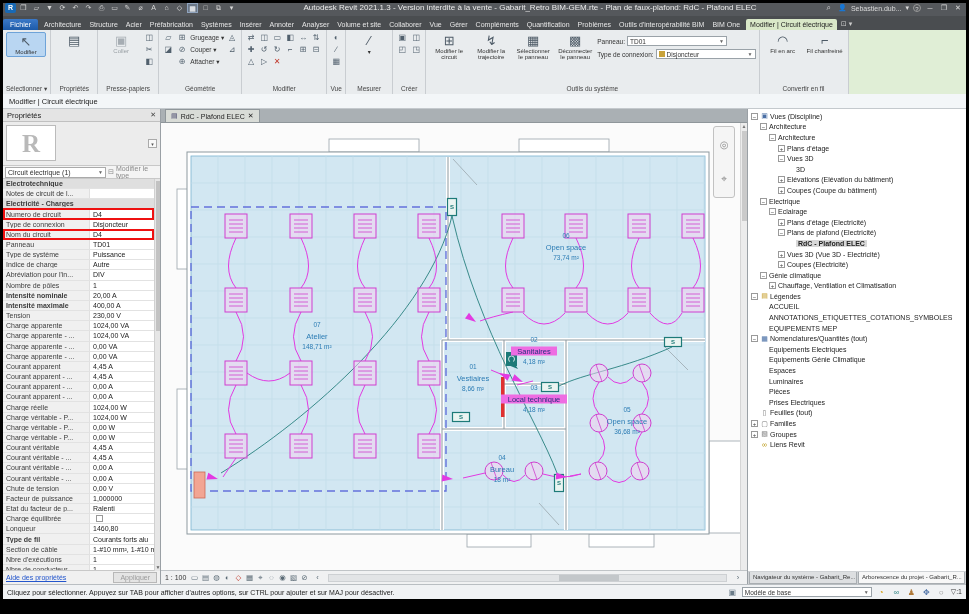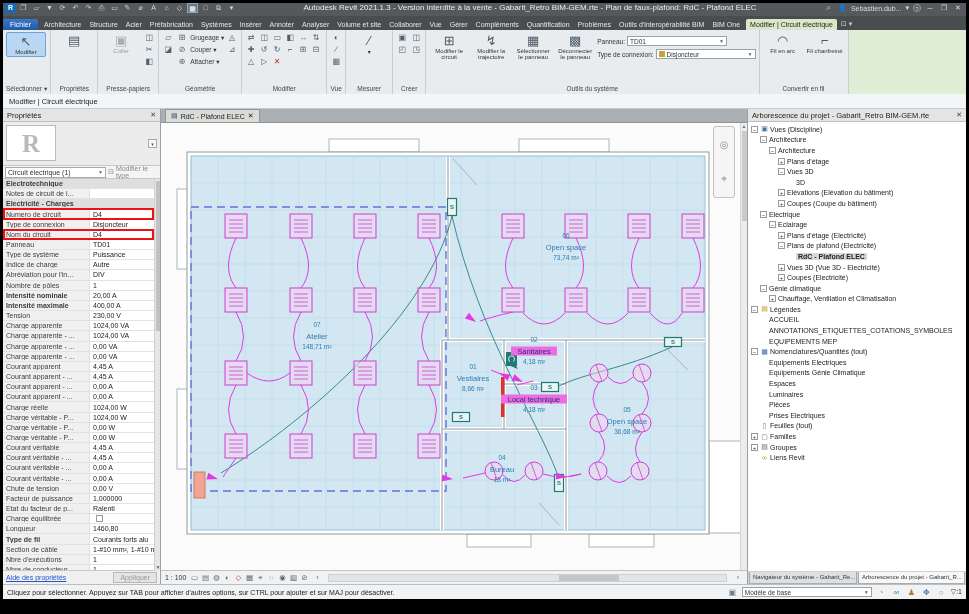--- a/index.html
+++ b/index.html
@@ -832,24 +832,20 @@
         </span>
       <span class="vic">‹</span>
       <div class="track">
           <div class="th"></div>
         </div>
       <span class="vic">›</span>
     </div>
   </div>
 
   <div id="browser">
-    <div class="palhead">
-      <span style="white-space:nowrap;overflow:hidden;">Arborescence du projet - Gabarit_Retro BIM-GEM.rte</span>
-      <span class="x">✕</span>
-    </div>
     <div class="tree" id="tree">
         <div class="titem" style="padding-left: 3px;">
           <span class="exp">−</span>
           <span class="tic" style="color: rgb(74, 111, 165);">▣</span>
           <span class="tlab">Vues (Discipline)</span>
         </div>
         <div class="titem" style="padding-left: 12px;">
           <span class="exp">−</span>
           <span class="tlab">Architecture</span>
         </div>

